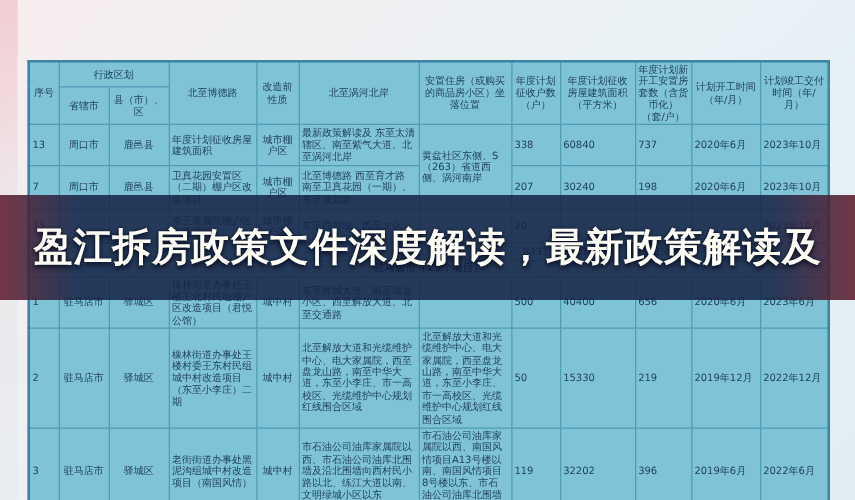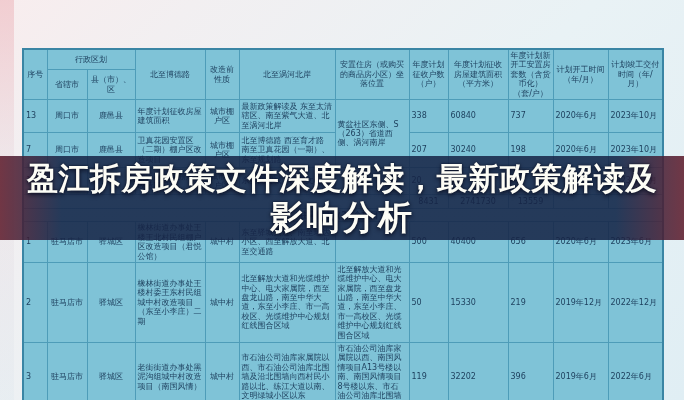--- a/index.html
+++ b/index.html
@@ -203,16 +203,15 @@
         <td class="num">396</td>
         <td class="num">2019年6月</td>
         <td class="num">2022年6月</td>
       </tr>
     </tbody>
       </table>
   </div>
 
   <div class="banner">
     <div class="line1">盈江拆房政策文件深度解读，最新政策解读及</div>
-    <div class="line2">影响分析</div>
   </div>
 
 </div>
 
 </body></html>

